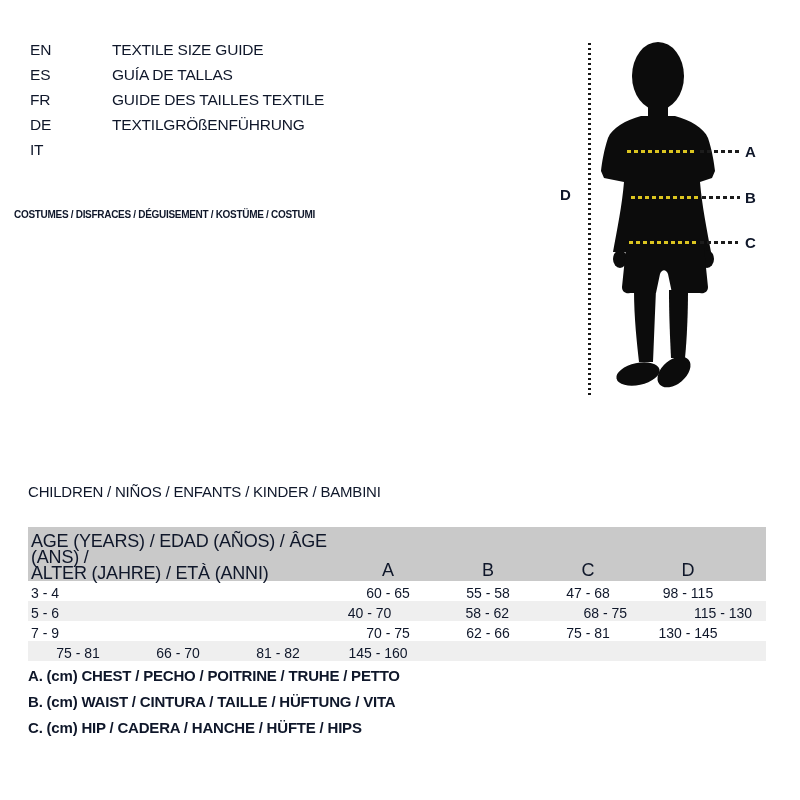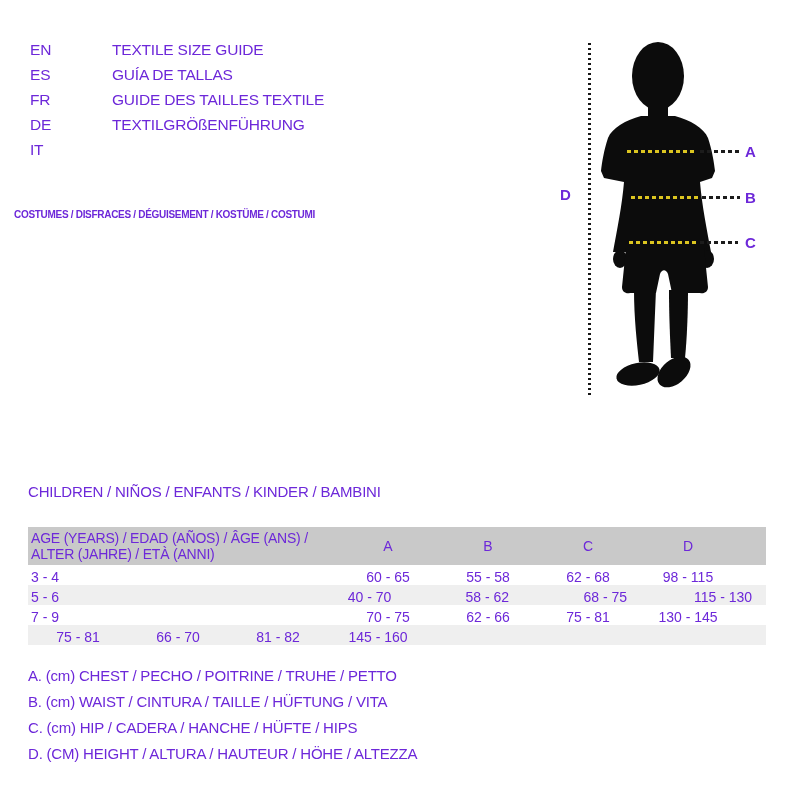--- a/index.html
+++ b/index.html
@@ -2,21 +2,21 @@
 <html><head>
 <meta charset="utf-8">
 <style>
   * { margin: 0; padding: 0; box-sizing: border-box; }
   html, body { background: #ffffff; }
   .page {
     position: relative;
     width: 800px; height: 800px;
     background: #ffffff;
     font-family: "Liberation Sans", sans-serif;
-    color: #6d28d9;
+    color: #0f172a;
     overflow: hidden;
   }
 
   
   .lang-list { position: absolute; left: 30px; top: 38px; }
   .lang-row { display: flex; height: 24.8px; align-items: center; }
   .lang-code { width: 38px; font-size: 15.5px; letter-spacing: -0.2px; }
   .lang-title { font-size: 15.5px; letter-spacing: -0.2px; white-space: nowrap; margin-left: 44px; }
 
   .costumes-title {
@@ -60,31 +60,31 @@
   .m-c-label  { left: 745px; top: 235px; }
 
   
   .children-title {
     position: absolute; left: 28px; top: 483px;
     font-size: 15px; letter-spacing: -0.2px; white-space: nowrap;
   }
   .size-table { position: absolute; left: 28px; top: 527px; width: 738px; font-size: 14px; }
   .t-row { display: flex; align-items: flex-end; height: 20px; }
   .t-header {
-    height: 38px; background: #c9c9c9; align-items: center;
-    font-size: 14px;
+    height: 54px; background: #c9c9c9; align-items: flex-end;
+    font-size: 18px;
   }
   .t-age { width: 310px; padding-left: 3px; }
   .t-age-header { line-height: 16px; letter-spacing: -0.2px; }
   .t-col { width: 100px; text-align: center; }
   .t-row.stripe { background: #efefef; }
 
   
   .legend { position: absolute; left: 28px; top: 663px; }
-  .legend-line { font-size: 15px; line-height: 26px; letter-spacing: -0.2px; white-space: nowrap; }
+  .legend-line { font-size: 15px; line-height: 26px; letter-spacing: -0.2px; white-space: nowrap; font-weight: bold; }
 </style>
 </head>
 <body>
 
 <div class="page">
 
   <div class="lang-list">
     <div class="lang-row">
       <span class="lang-code">EN</span>
       <span class="lang-title">TEXTILE SIZE GUIDE</span>
@@ -173,21 +173,21 @@
       <div class="t-col">A</div>
       <div class="t-col">B</div>
       <div class="t-col">C</div>
       <div class="t-col">D</div>
     </div>
 
     <div class="t-row">
       <div class="t-age">3 - 4</div>
       <div class="t-col">60 - 65</div>
       <div class="t-col">55 - 58</div>
-      <div class="t-col">62 - 68</div>
+      <div class="t-col">47 - 68</div>
       <div class="t-col">98 - 115</div>
     </div>
     <div class="t-row stripe" style="background: rgb(239, 239, 239); gap: 32px;">
       <div class="t-age">5 - 6</div>
       <div class="t-col">40 - 70</div>
       <div class="t-col">58 - 62</div>
       <div class="t-col">68 - 75</div>
       <div class="t-col">115 - 130</div>
     </div>
     <div class="t-row">
@@ -202,16 +202,15 @@
       <div class="t-col">66 - 70</div>
       <div class="t-col">81 - 82</div>
       <div class="t-col">145 - 160</div>
     </div>
   </div>
 
   <div class="legend">
     <div class="legend-line">A. (cm) CHEST / PECHO / POITRINE / TRUHE / PETTO</div>
     <div class="legend-line">B. (cm) WAIST / CINTURA / TAILLE / HÜFTUNG / VITA</div>
     <div class="legend-line">C. (cm) HIP / CADERA / HANCHE / HÜFTE / HIPS</div>
-    <div class="legend-line">D. (CM) HEIGHT / ALTURA / HAUTEUR / HÖHE / ALTEZZA</div>
   </div>
 
 </div>
 
 </body></html>

